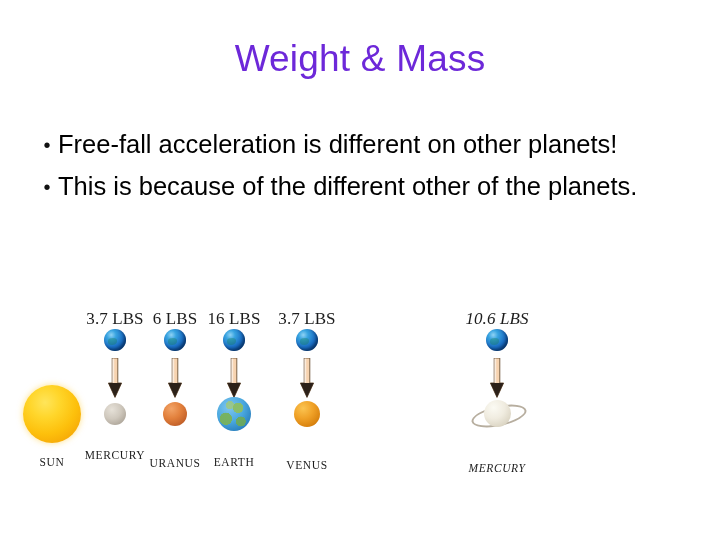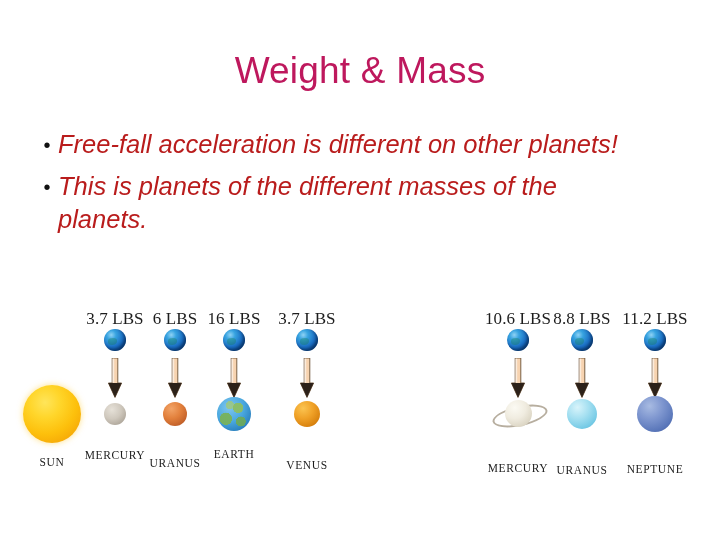--- a/index.html
+++ b/index.html
@@ -17,24 +17,23 @@
 
   
   #slide-title {
     position: absolute;
     left: 0;
     top: 38px;
     width: 720px;
     text-align: center;
     font-size: 37px;
     font-weight: 400;
-    color: #be185d;
+    color: #6d28d9;
     letter-spacing: 0.2px;
     font-family: "Liberation Sans", sans-serif;
-    margin-top: 12px;
   }
 
   
   #bullet-list {
     position: absolute;
     left: 36px;
     top: 128px;
     width: 660px;
   }
   .bullet-row {
@@ -47,24 +46,23 @@
     flex: 0 0 22px;
     font-size: 20px;
     line-height: 34px;
     color: #111;
     text-align: center;
   }
   .bullet-text {
     flex: 1;
     font-size: 25.5px;
     line-height: 33px;
-    color: #b91c1c;
+    color: #000000;
     font-weight: 400;
     max-width: 590px;
-    font-style: italic;
   }
 
   
   #planet-diagram {
     position: absolute;
     left: 0;
     top: 296px;
     width: 720px;
     height: 200px;
   }
@@ -221,21 +219,21 @@
 
 <div id="slide-title">Weight &amp; Mass</div>
 
 <div id="bullet-list">
   <div class="bullet-row">
     <div class="bullet-dot">•</div>
     <div class="bullet-text">Free-fall acceleration is different on other planets!</div>
   </div>
   <div class="bullet-row">
     <div class="bullet-dot">•</div>
-    <div class="bullet-text">This is planets of the different masses of the planets.</div>
+    <div class="bullet-text">This is because of the different other of the planets.</div>
   </div>
 </div>
 
 <div id="planet-diagram">
     <div class="planet-col" style="left: 52px;">
       <div class="planet-body p-sun"></div>
       <div class="name-label" style="top:160px">SUN</div>
     </div>
     <div class="planet-col" style="left: 115px;">
       <div class="weight-label">3.7 LBS</div>
@@ -261,62 +259,40 @@
     </div>
     <div class="planet-col" style="left: 234px;">
       <div class="weight-label">16 LBS</div>
       <div class="mini-globe"></div>
       <div class="fall-arrow"><svg viewBox="0 0 14 40" width="14" height="40">
           <path d="M4.2 0 H9.8 V25 H13.6 L7 39.4 L0.4 25 H4.2 Z" fill="#f7d3b0" stroke="#6b5136" stroke-width="0.9"></path>
           <path d="M13.6 25 L7 39.4 L0.4 25 Z" fill="#2c2119"></path>
           <rect x="4.2" y="0.6" width="2" height="24" fill="rgba(255,255,255,.55)"></rect>
         </svg></div>
       <div class="planet-body p-earth"></div>
-      <div class="name-label" style="top:152px">EARTH</div>
+      <div class="name-label" style="top:160px">EARTH</div>
     </div>
     <div class="planet-col" style="left: 307px;">
       <div class="weight-label">3.7 LBS</div>
       <div class="mini-globe"></div>
       <div class="fall-arrow"><svg viewBox="0 0 14 40" width="14" height="40">
           <path d="M4.2 0 H9.8 V25 H13.6 L7 39.4 L0.4 25 H4.2 Z" fill="#f7d3b0" stroke="#6b5136" stroke-width="0.9"></path>
           <path d="M13.6 25 L7 39.4 L0.4 25 Z" fill="#2c2119"></path>
           <rect x="4.2" y="0.6" width="2" height="24" fill="rgba(255,255,255,.55)"></rect>
         </svg></div>
       <div class="planet-body p-mars"></div>
       <div class="name-label" style="top:163px">VENUS</div>
     </div>
-    <div class="planet-col" style="left: 518px;">
+    <div class="planet-col" style="left: 497px; font-style: italic;">
       <div class="weight-label">10.6 LBS</div>
       <div class="mini-globe"></div>
       <div class="fall-arrow"><svg viewBox="0 0 14 40" width="14" height="40">
           <path d="M4.2 0 H9.8 V25 H13.6 L7 39.4 L0.4 25 H4.2 Z" fill="#f7d3b0" stroke="#6b5136" stroke-width="0.9"></path>
           <path d="M13.6 25 L7 39.4 L0.4 25 Z" fill="#2c2119"></path>
           <rect x="4.2" y="0.6" width="2" height="24" fill="rgba(255,255,255,.55)"></rect>
         </svg></div>
       <div class="p-saturn-wrap">
         <div class="p-saturn-ring"></div>
         <div class="p-saturn-body"></div>
       </div>
       <div class="name-label" style="top:166px">MERCURY</div>
     </div>
-    <div class="planet-col" style="left: 582px;">
-      <div class="weight-label">8.8 LBS</div>
-      <div class="mini-globe"></div>
-      <div class="fall-arrow"><svg viewBox="0 0 14 40" width="14" height="40">
-          <path d="M4.2 0 H9.8 V25 H13.6 L7 39.4 L0.4 25 H4.2 Z" fill="#f7d3b0" stroke="#6b5136" stroke-width="0.9"></path>
-          <path d="M13.6 25 L7 39.4 L0.4 25 Z" fill="#2c2119"></path>
-          <rect x="4.2" y="0.6" width="2" height="24" fill="rgba(255,255,255,.55)"></rect>
-        </svg></div>
-      <div class="planet-body p-uranus"></div>
-      <div class="name-label" style="top:168px">URANUS</div>
-    </div>
-    <div class="planet-col" style="left: 655px;">
-      <div class="weight-label">11.2 LBS</div>
-      <div class="mini-globe"></div>
-      <div class="fall-arrow"><svg viewBox="0 0 14 40" width="14" height="40">
-          <path d="M4.2 0 H9.8 V25 H13.6 L7 39.4 L0.4 25 H4.2 Z" fill="#f7d3b0" stroke="#6b5136" stroke-width="0.9"></path>
-          <path d="M13.6 25 L7 39.4 L0.4 25 Z" fill="#2c2119"></path>
-          <rect x="4.2" y="0.6" width="2" height="24" fill="rgba(255,255,255,.55)"></rect>
-        </svg></div>
-      <div class="planet-body p-neptune"></div>
-      <div class="name-label" style="top:167px">NEPTUNE</div>
-    </div>
   </div>
 
 </body></html>

